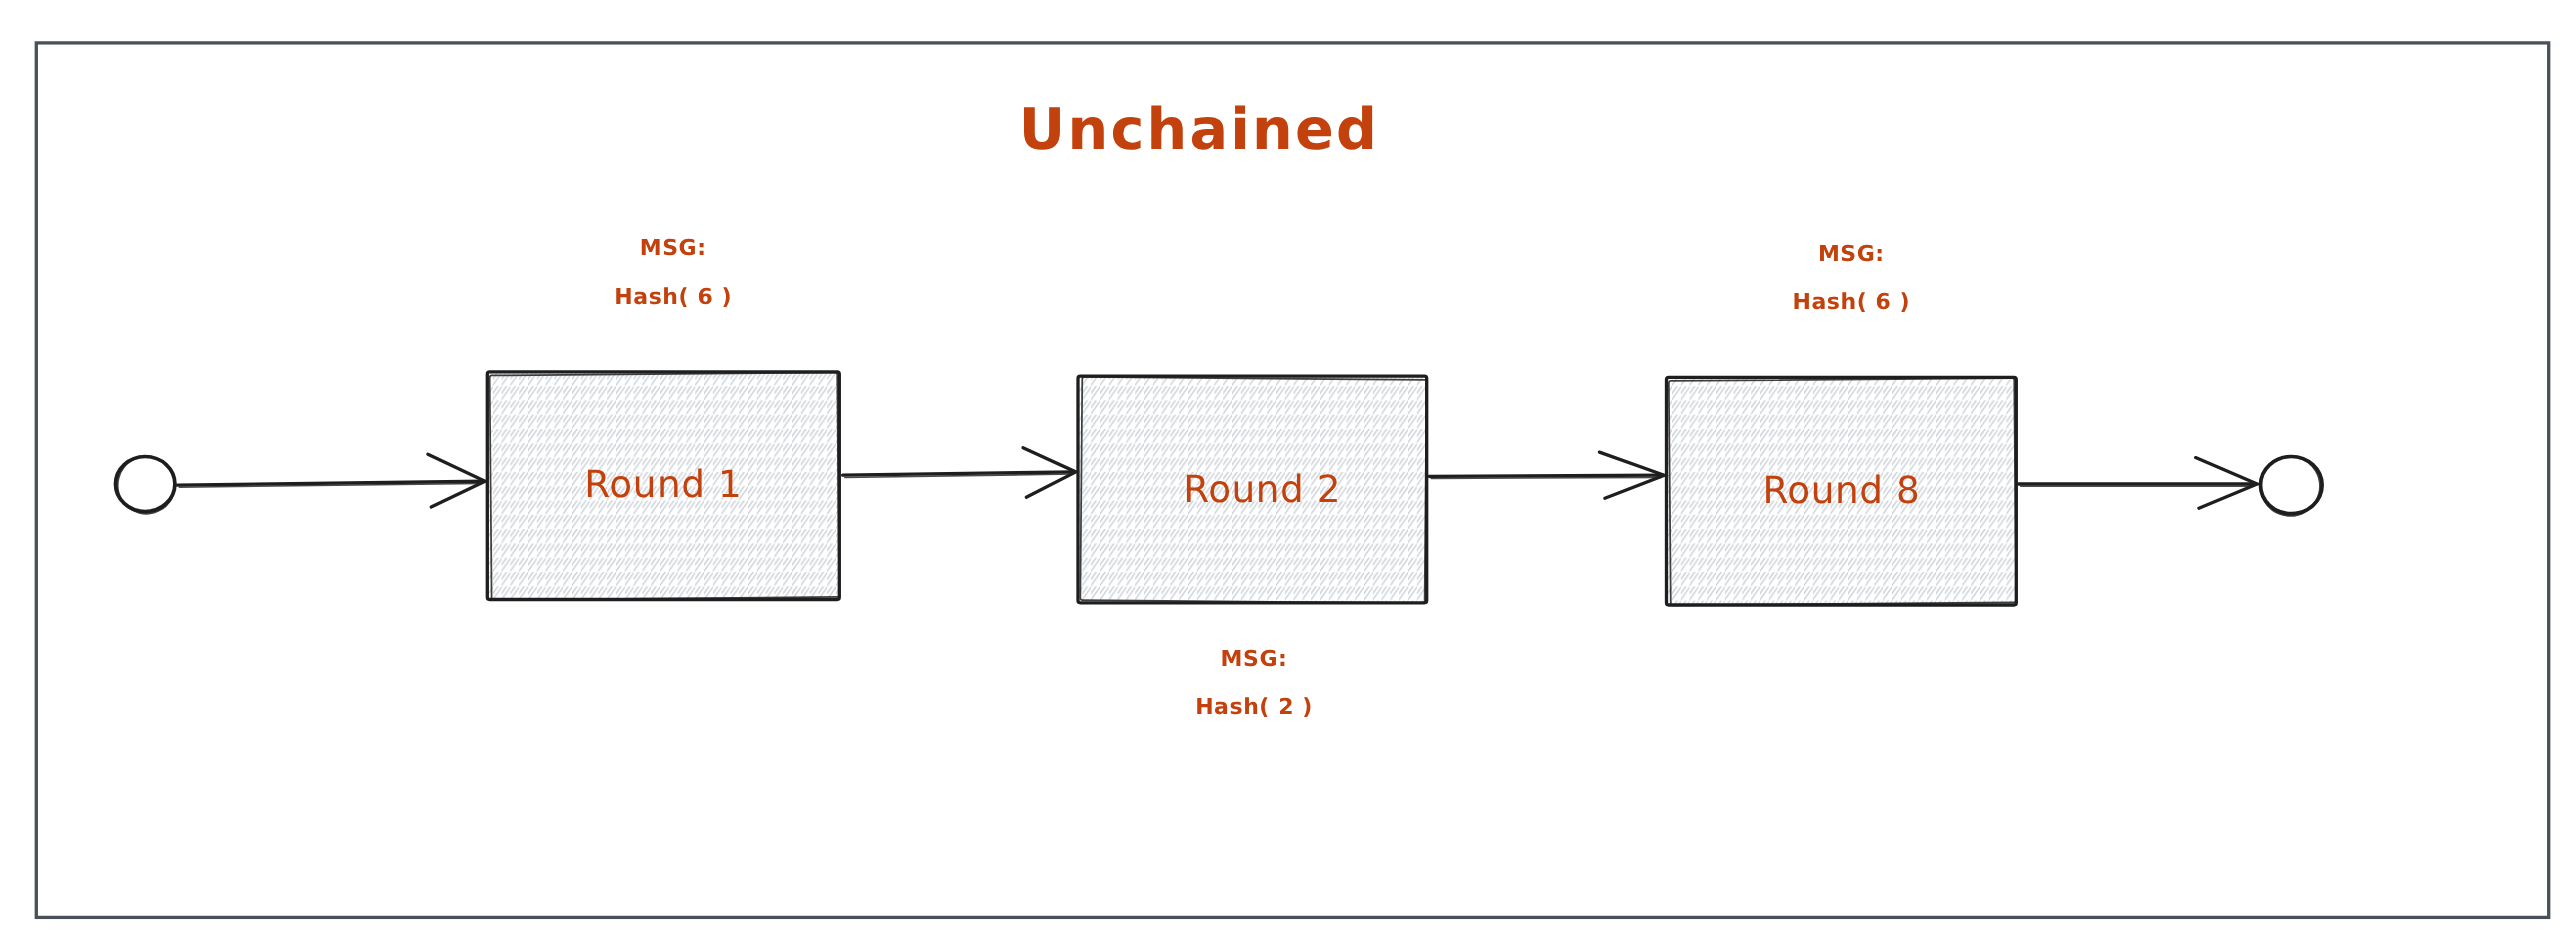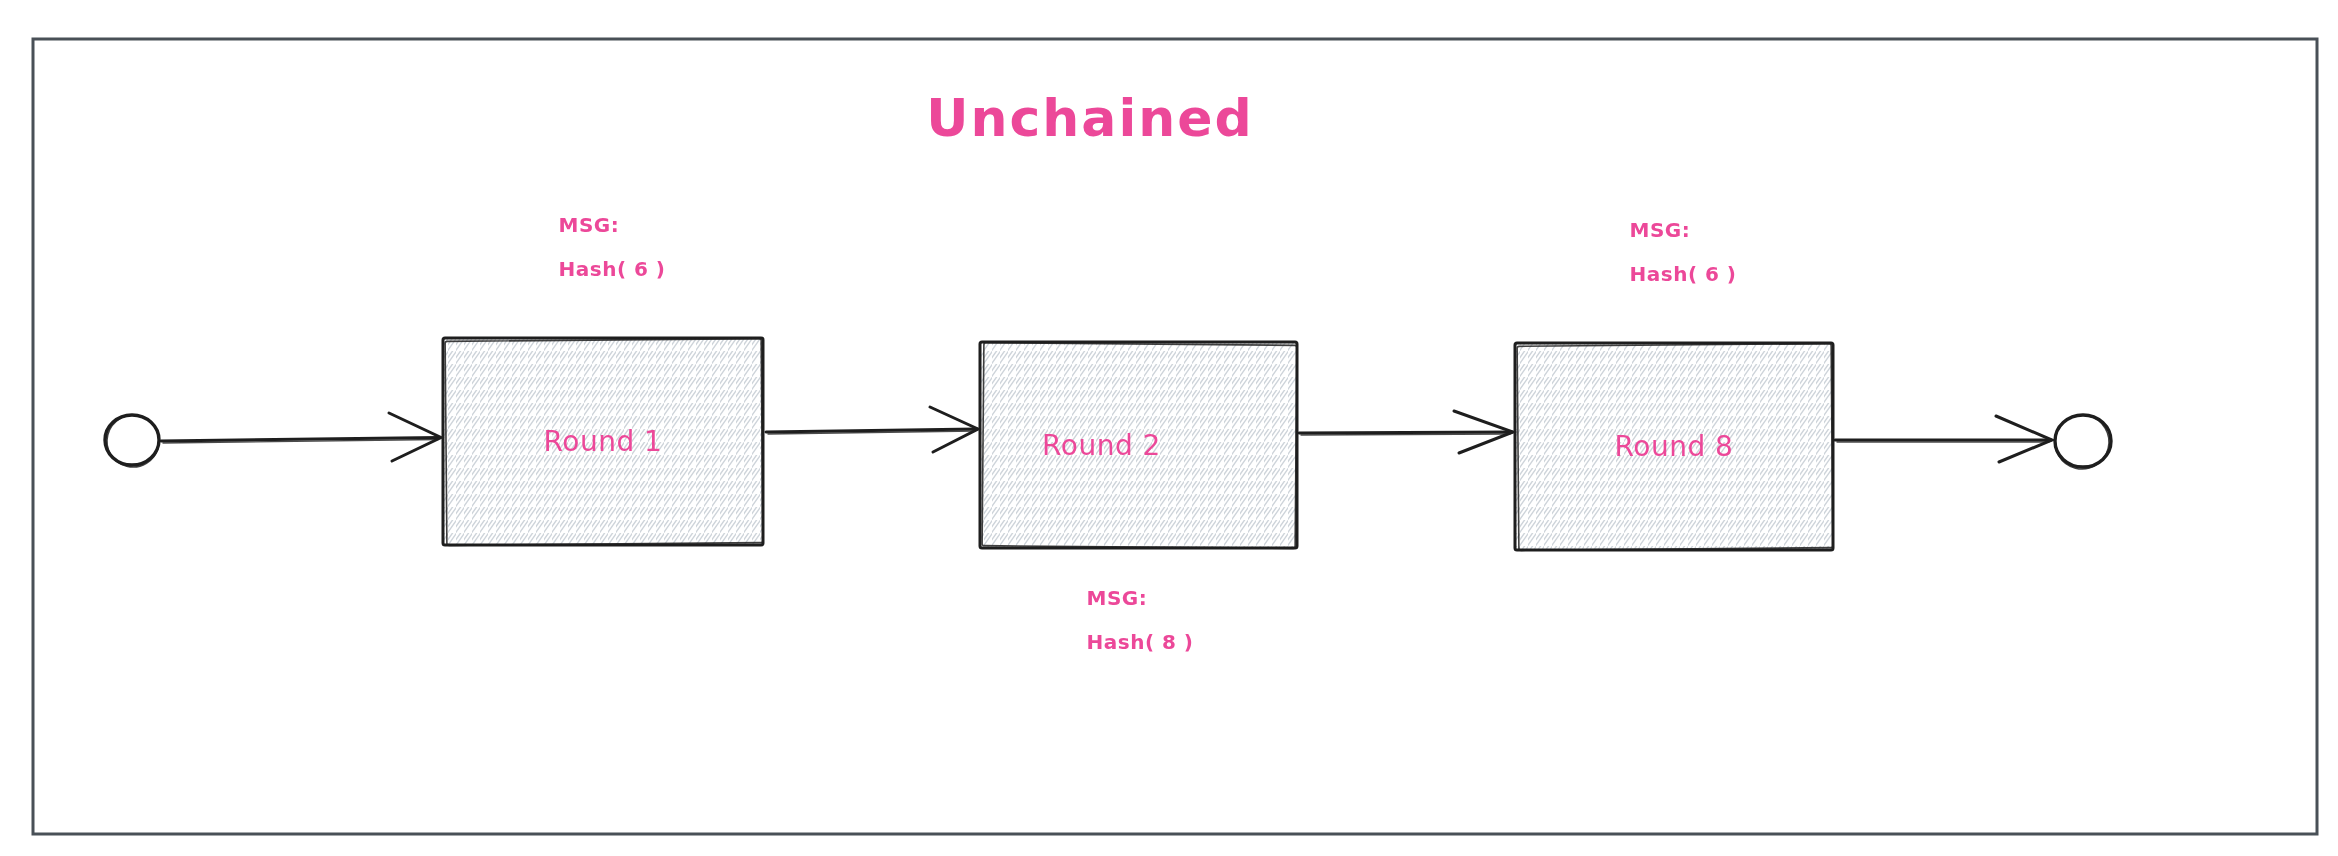--- a/index.html
+++ b/index.html
@@ -30,32 +30,33 @@
   .sketch-stroke.thin { stroke-width: 1.6; opacity: 0.85; }
   .arrow-line {
     stroke: #1e1e1e;
     stroke-width: 3;
     stroke-linecap: round;
     fill: none;
   }
   .arrow-line.ghost { stroke-width: 1.4; opacity: 0.8; }
   .txt {
     position: absolute;
-    color: #ec4899;
+    color: #c2410c;
+    text-align: center;
     transform: translateX(-50%);
     white-space: nowrap;
     letter-spacing: 0.5px;
   }
   .title {
     font-size: 52px;
     font-weight: bold;
     letter-spacing: 2px;
   }
   .node-label {
-    font-size: 28px;
+    font-size: 34px;
     transform: translate(-50%, -50%);
   }
   .annotation {
     font-size: 20px;
     font-weight: bold;
     line-height: 44px;
   }
 </style>
 </head>
 <body>
@@ -137,20 +138,20 @@
     <div>Hash( 6 )</div>
   </div>
 
   <div class="txt annotation" style="left:1683px; top:208px;">
     <div>MSG:</div>
     <div>Hash( 6 )</div>
   </div>
 
   <div class="txt annotation" style="left:1140px; top:576px;">
     <div>MSG:</div>
-    <div>Hash( 8 )</div>
+    <div>Hash( 2 )</div>
   </div>
 
   <div class="txt node-label" style="left:603px; top:441px;">Round 1</div>
-  <div class="txt node-label" style="left:1096px; top:445px;padding-left:11px;">Round 2</div>
+  <div class="txt node-label" style="left:1142px; top:445px;padding-left:11px;">Round 2</div>
   <div class="txt node-label" style="left:1674px; top:446px;">Round 8</div>
 
 </div>
 
 </body></html>

